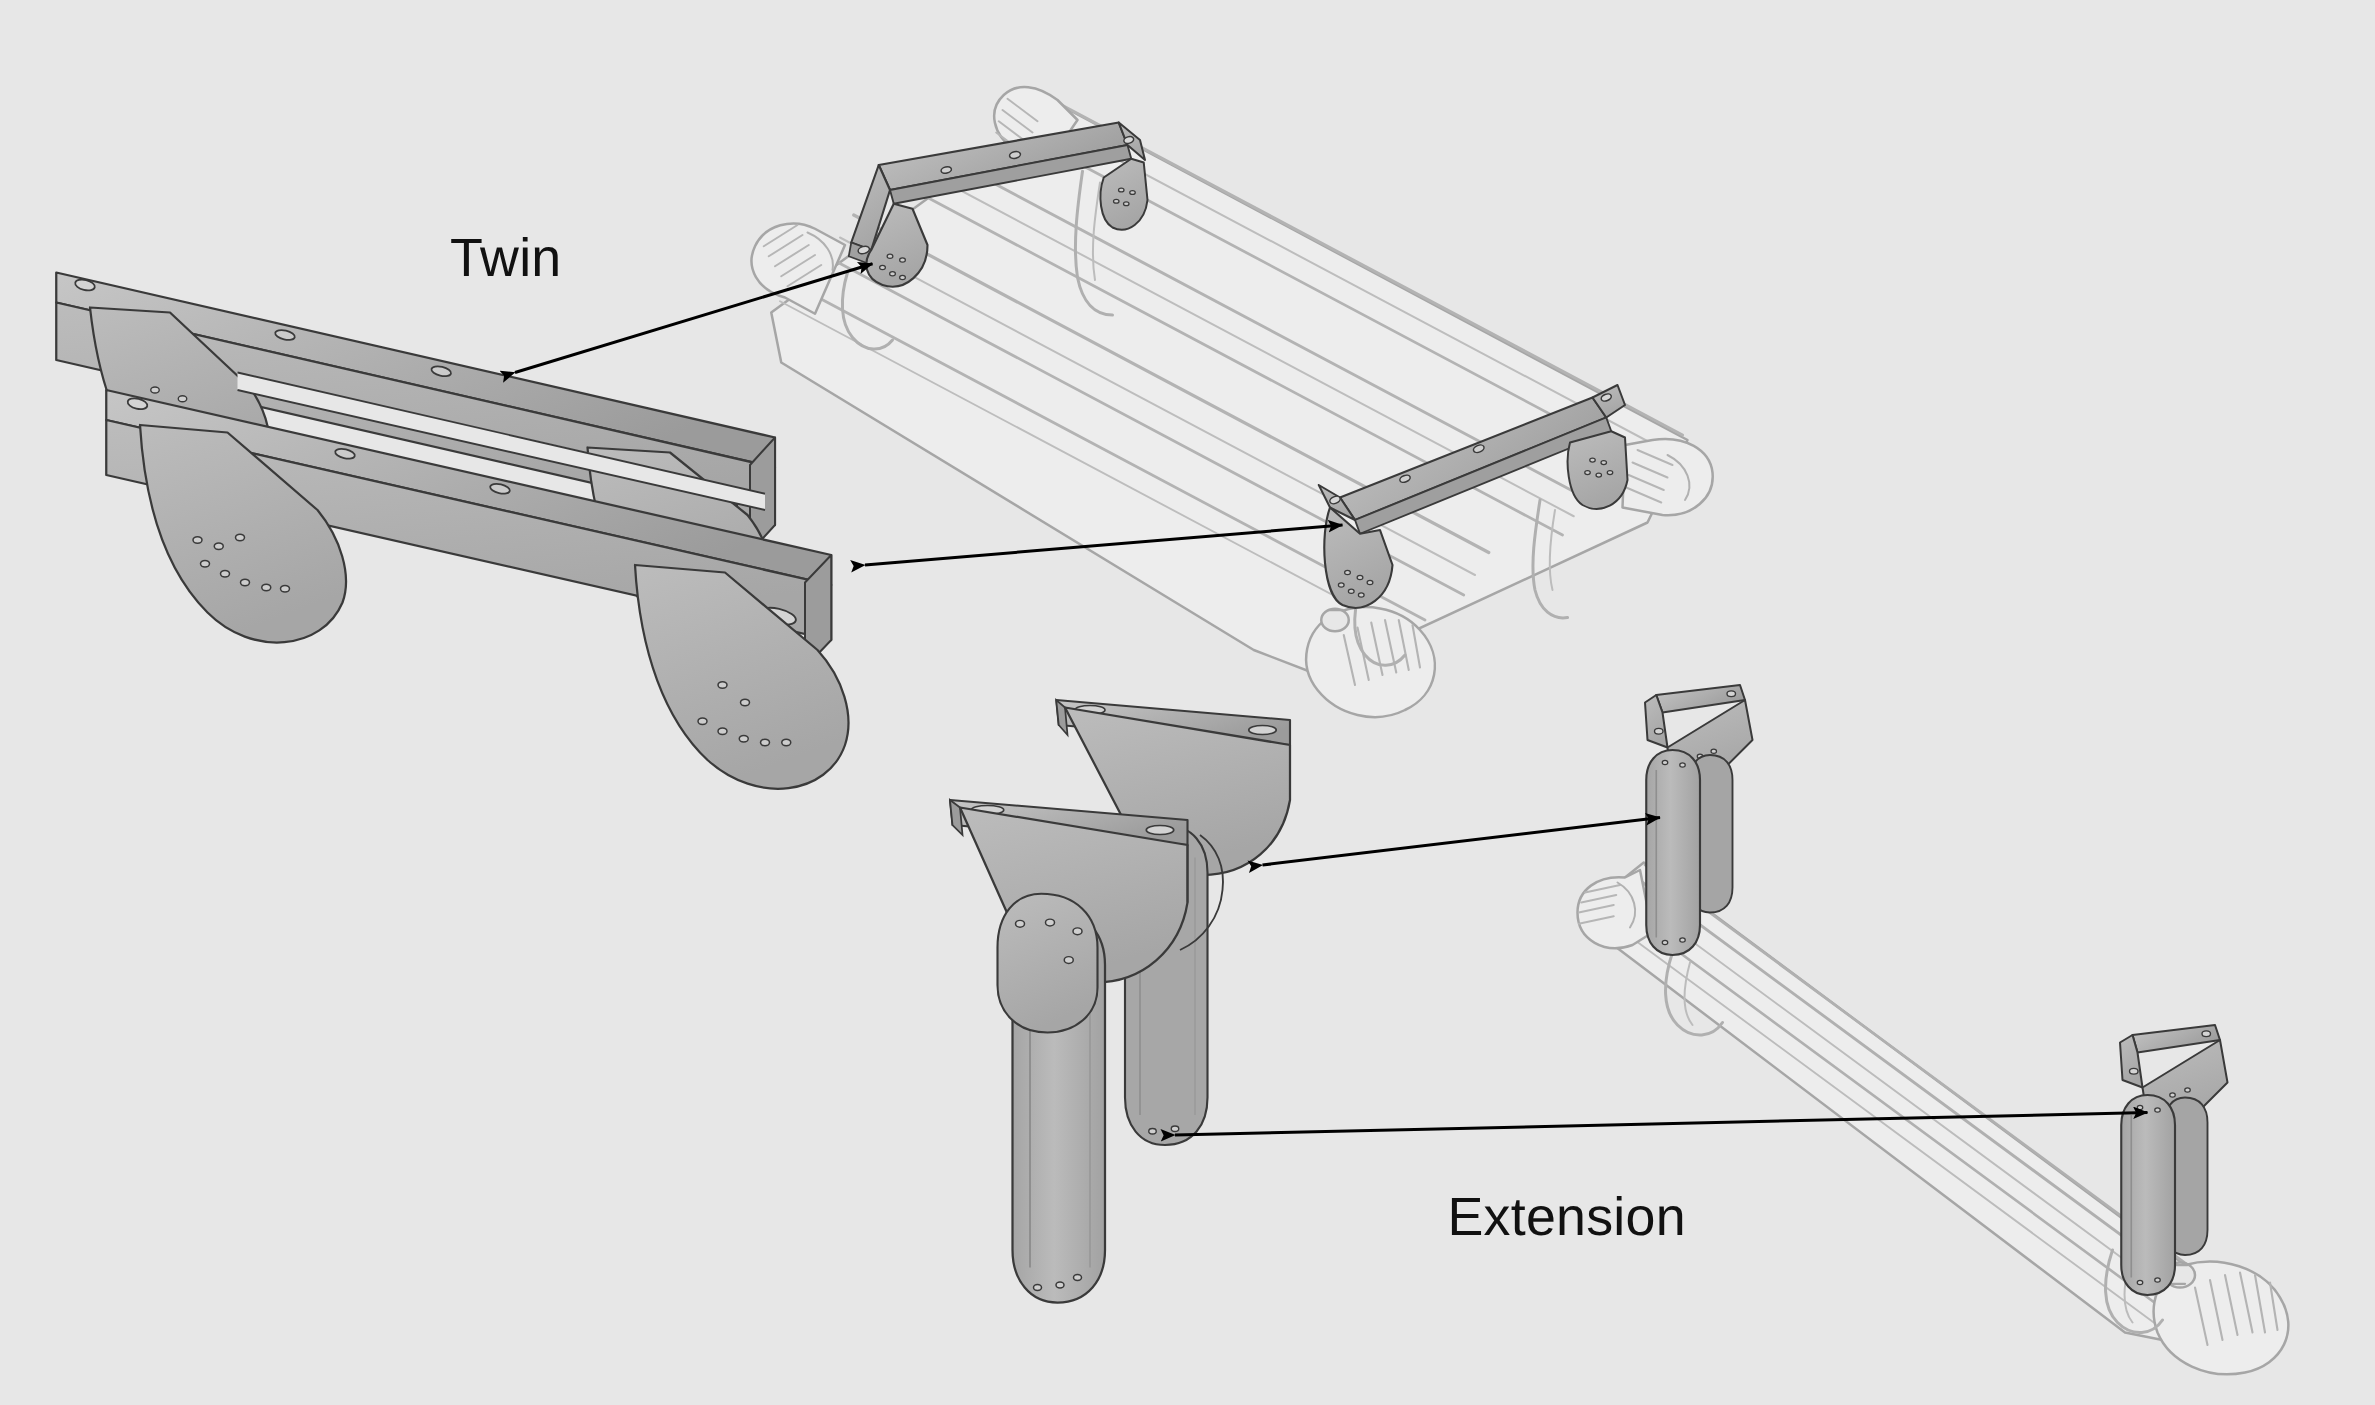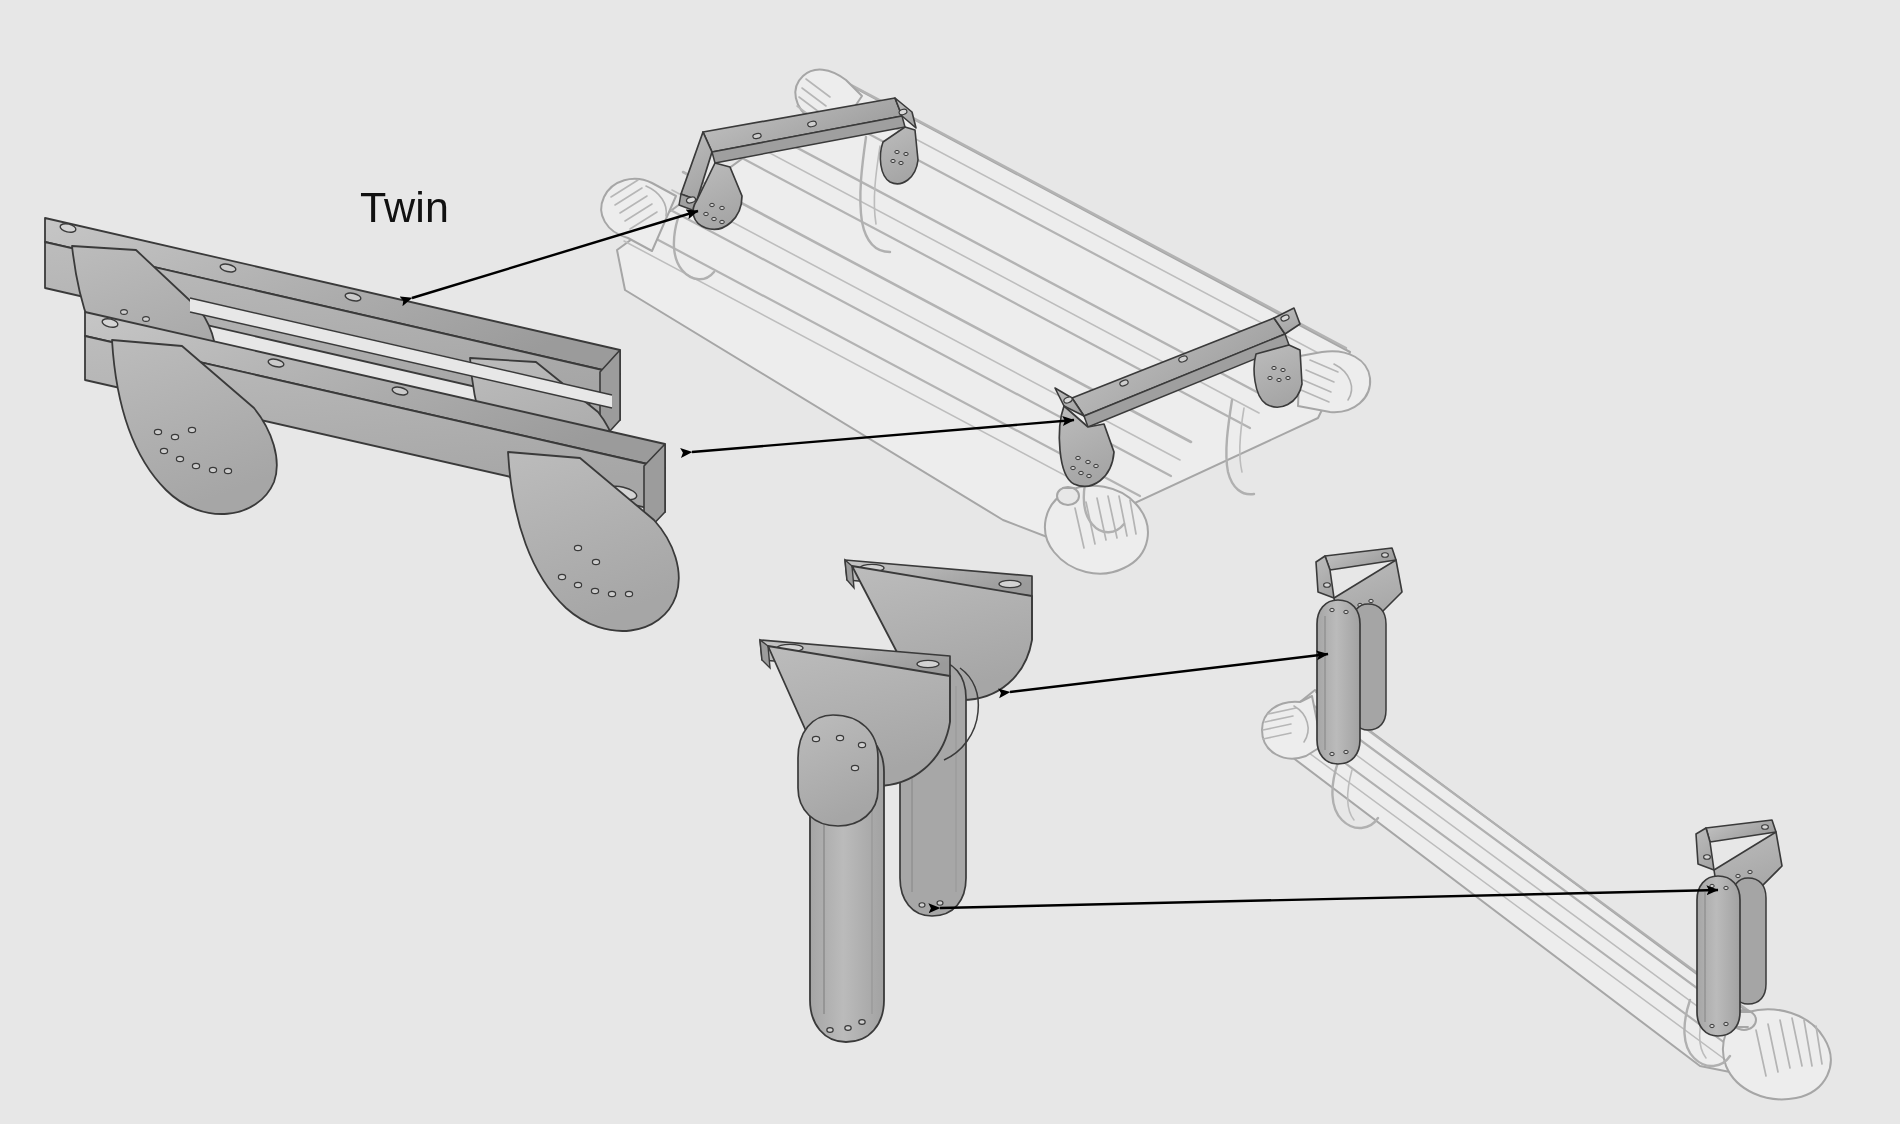--- a/index.html
+++ b/index.html
@@ -412,14 +412,15 @@
     <g stroke="#000000" fill="none" stroke-width="2.4">
       <line x1="412" y1="298" x2="698" y2="211" marker-start="url(#ah)" marker-end="url(#ah2)"></line>
       <line x1="692" y1="452" x2="1074" y2="420" marker-start="url(#ah)" marker-end="url(#ah2)"></line>
       <line x1="1010" y1="692" x2="1328" y2="654" marker-start="url(#ah)" marker-end="url(#ah2)"></line>
       <line x1="940" y1="908" x2="1718" y2="890" marker-start="url(#ah)" marker-end="url(#ah2)"></line>
     </g>
   </svg>
 
   <div class="lbl" id="label-twin">Twin</div>
 
+  <div class="lbl" id="label-extension">Extension</div>
 
 </div>
 
 </body></html>

